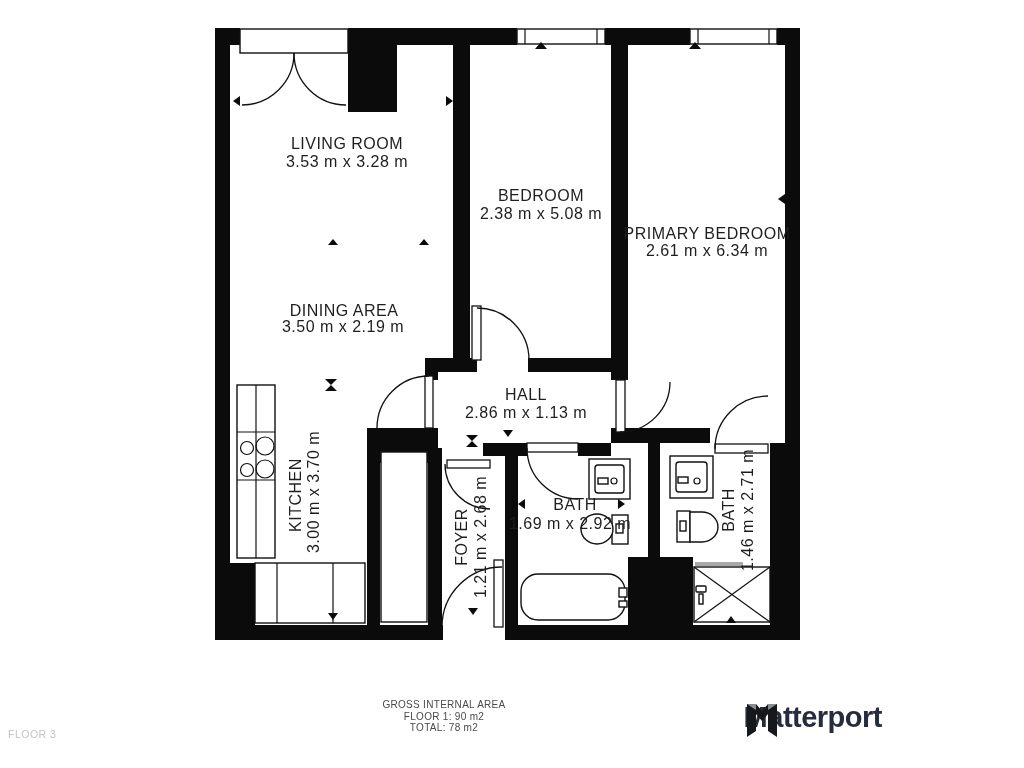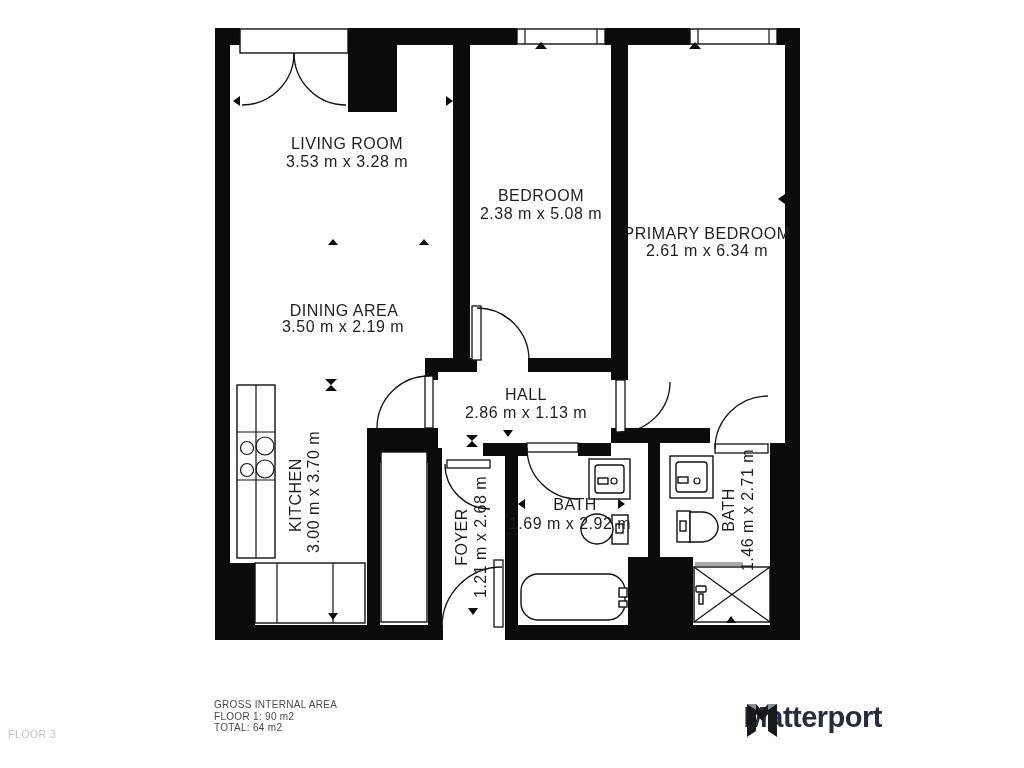--- a/index.html
+++ b/index.html
@@ -7,21 +7,21 @@
   .stage{position:relative;width:888px;height:768px;background:#fff;}
   svg{position:absolute;left:0;top:0;}
   svg text{fill:#1e1e1e;font-family:"Liberation Sans",sans-serif;font-size:16px;letter-spacing:.5px;}
   .wall{fill:#0b0b0b;stroke:none;}
   .fix{fill:#ffffff;stroke:#111;stroke-width:1.4;}
   .fixline{stroke:#111;stroke-width:1.2;fill:none;}
   .arc{stroke:#111;stroke-width:1.3;fill:none;}
   .leaf{fill:#ffffff;stroke:#111;stroke-width:1.3;}
   .marker{fill:#0b0b0b;}
   .footer-center{position:absolute;left:50%;top:699px;transform:translateX(-50%);
-                 text-align:left;width:460px;color:#4a4a4c;font-size:10px;line-height:11.5px;
+                 text-align:center;width:460px;color:#4a4a4c;font-size:10px;line-height:11.5px;
                  letter-spacing:.3px;}
   .footer-center .faint{color:#b9b9bd;}
   .floor-label{position:absolute;left:8px;top:728px;color:#c3c3c7;font-size:10.5px;letter-spacing:.5px;}
   .brand{position:absolute;right:6px;top:701px;display:flex;align-items:center;gap:7px;}
   .brand-text{color:#262b3e;font-size:29px;font-weight:700;letter-spacing:-.5px;}
 </style>
 </head>
 <body>
 
 <div class="stage">
@@ -172,21 +172,21 @@
     <text x="481" y="542" transform="rotate(-90 481 537)">1.21 m x 2.68 m</text>
 
     <text x="729" y="515" transform="rotate(-90 729 510)">BATH</text>
     <text x="748" y="515" transform="rotate(-90 748 510)">1.46 m x 2.71 m</text>
   </g>
 </svg>
 
   <div class="footer-center">
     <div>GROSS INTERNAL AREA</div>
     <div>FLOOR 1: 90 m2</div>
-    <div>TOTAL: 64 m2</div>
+    <div>TOTAL: 78 m2</div>
   </div>
 
   <div class="floor-label">FLOOR 3</div>
 
   <div class="brand">
     <svg width="36" height="38" viewBox="0 0 36 38">
       <path fill="#17181c" d="M 3 3 L 3 36 L 12 30 L 12 13 L 18 20 L 24 13 L 24 30 L 33 36 L 33 3 L 24 3 L 18 10 L 12 3 Z"></path>
       <path fill="#8a8d94" d="M 3 3 L 12 3 L 12 9 Z M 33 3 L 24 3 L 24 9 Z"></path>
     </svg>
     <span class="brand-text">Matterport</span>

